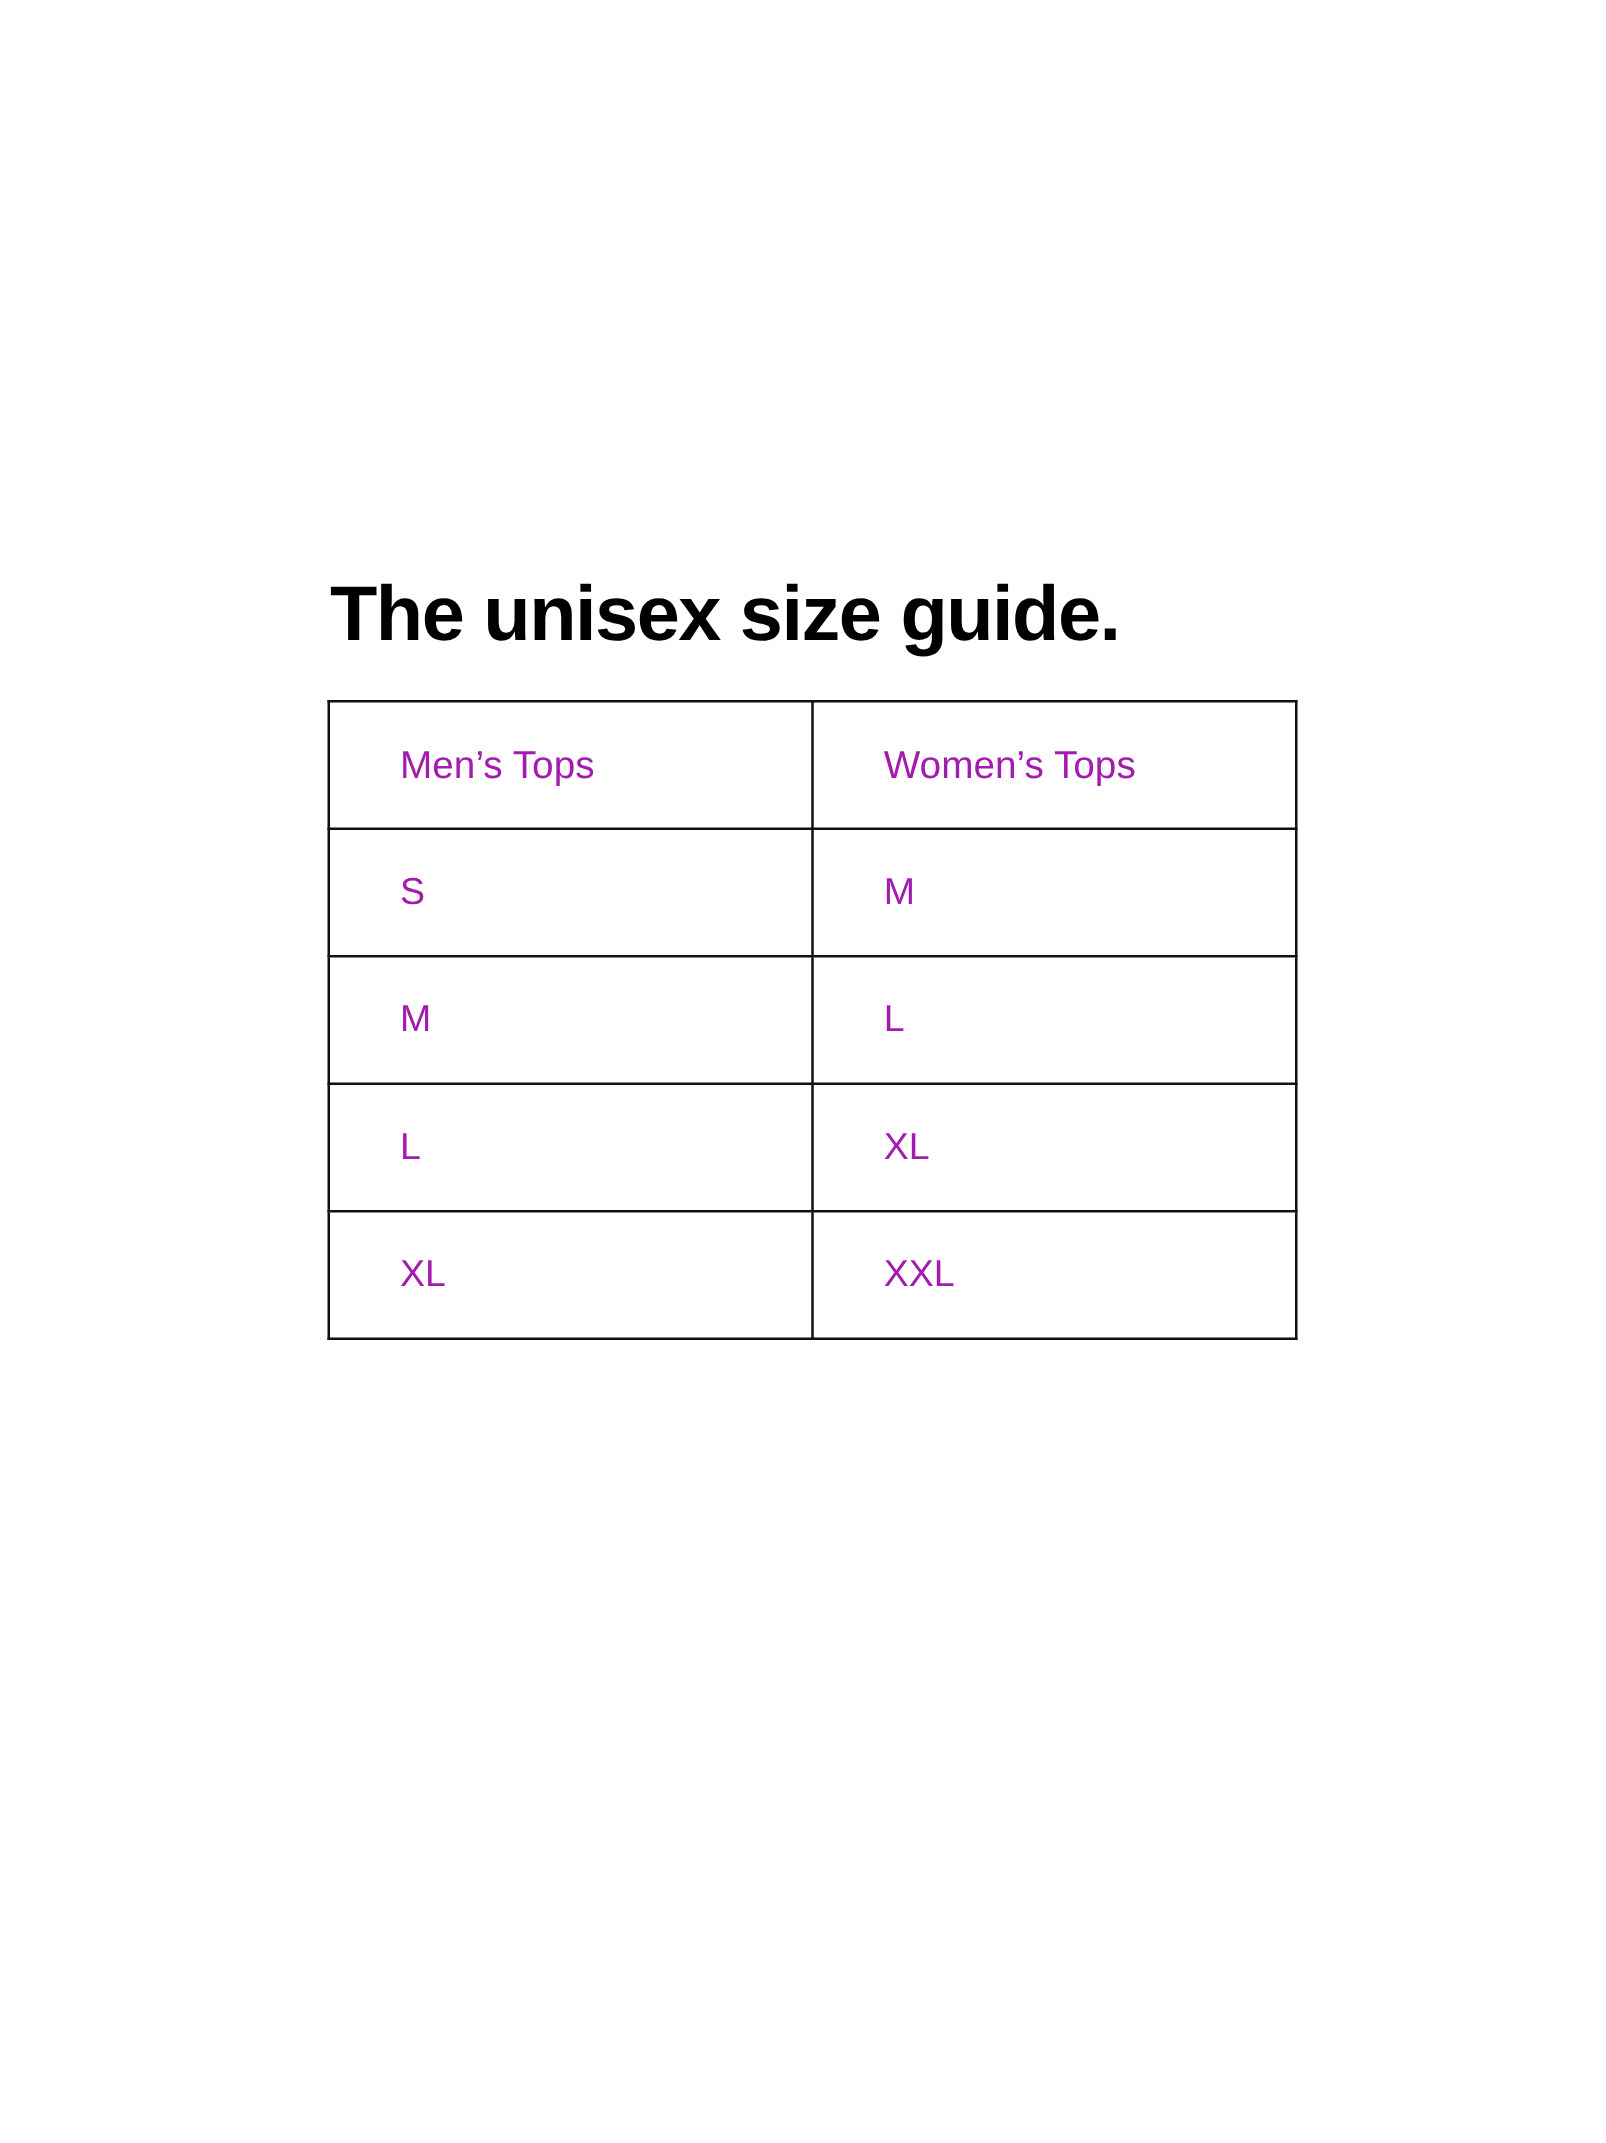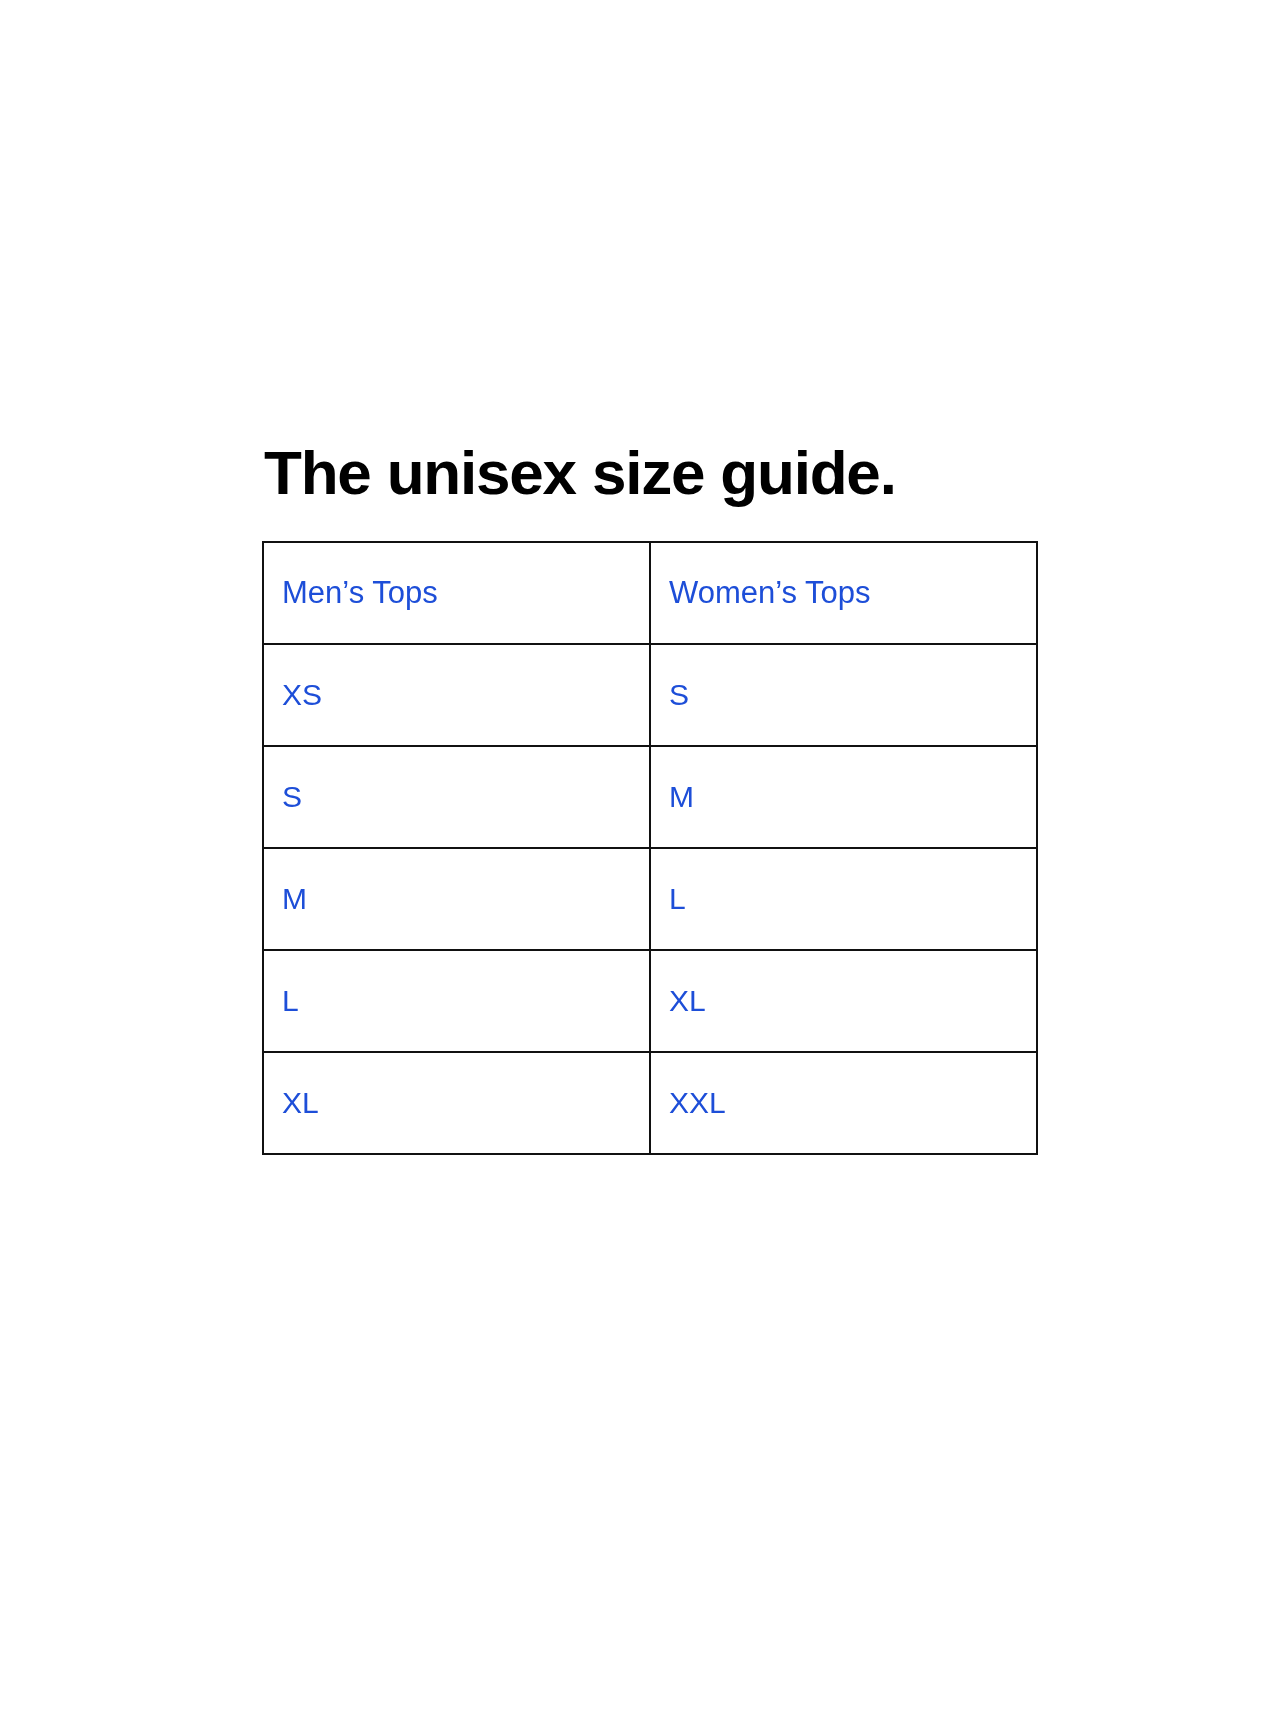--- a/index.html
+++ b/index.html
@@ -22,21 +22,21 @@
     top: 0;
     width: 1285px;
     height: 1714px;
     background: #ffffff;
     overflow: hidden;
   }
 
   .content {
     position: absolute;
     left: 262px;
-    top: 440px;
+    top: 459px;
     width: 780px;
   }
 
   .title {
     font-size: 62px;
     font-weight: 700;
     letter-spacing: -1.2px;
     line-height: 1.05;
     margin: 0 0 0 2px;
     color: #000000;
@@ -54,26 +54,26 @@
     margin-top: 36px;
     border-collapse: collapse;
     width: 774px;
     table-layout: fixed;
   }
 
   .size-table td,
   .size-table th {
     border: 2px solid #111111;
     height: 100px;
-    padding: 0 0 0 18px;
+    padding: 0 0 0 56px;
     text-align: left;
     vertical-align: middle;
     font-size: 30px;
     font-weight: 400;
-    color: #1d4ed8;
+    color: #a21caf;
   }
 
   .size-table th {
     font-weight: 400;
     font-size: 31px;
   }
 
   .col-men { width: 387px; }
   .col-women { width: 387px; }
 </style>
@@ -92,24 +92,20 @@
         <col class="col-women">
       </colgroup>
       <thead>
         <tr>
           <th>Men’s Tops</th>
           <th>Women’s Tops</th>
         </tr>
       </thead>
       <tbody>
         <tr>
-          <td>XS</td>
-          <td>S</td>
-        </tr>
-        <tr>
           <td>S</td>
           <td>M</td>
         </tr>
         <tr>
           <td>M</td>
           <td>L</td>
         </tr>
         <tr>
           <td>L</td>
           <td>XL</td>

